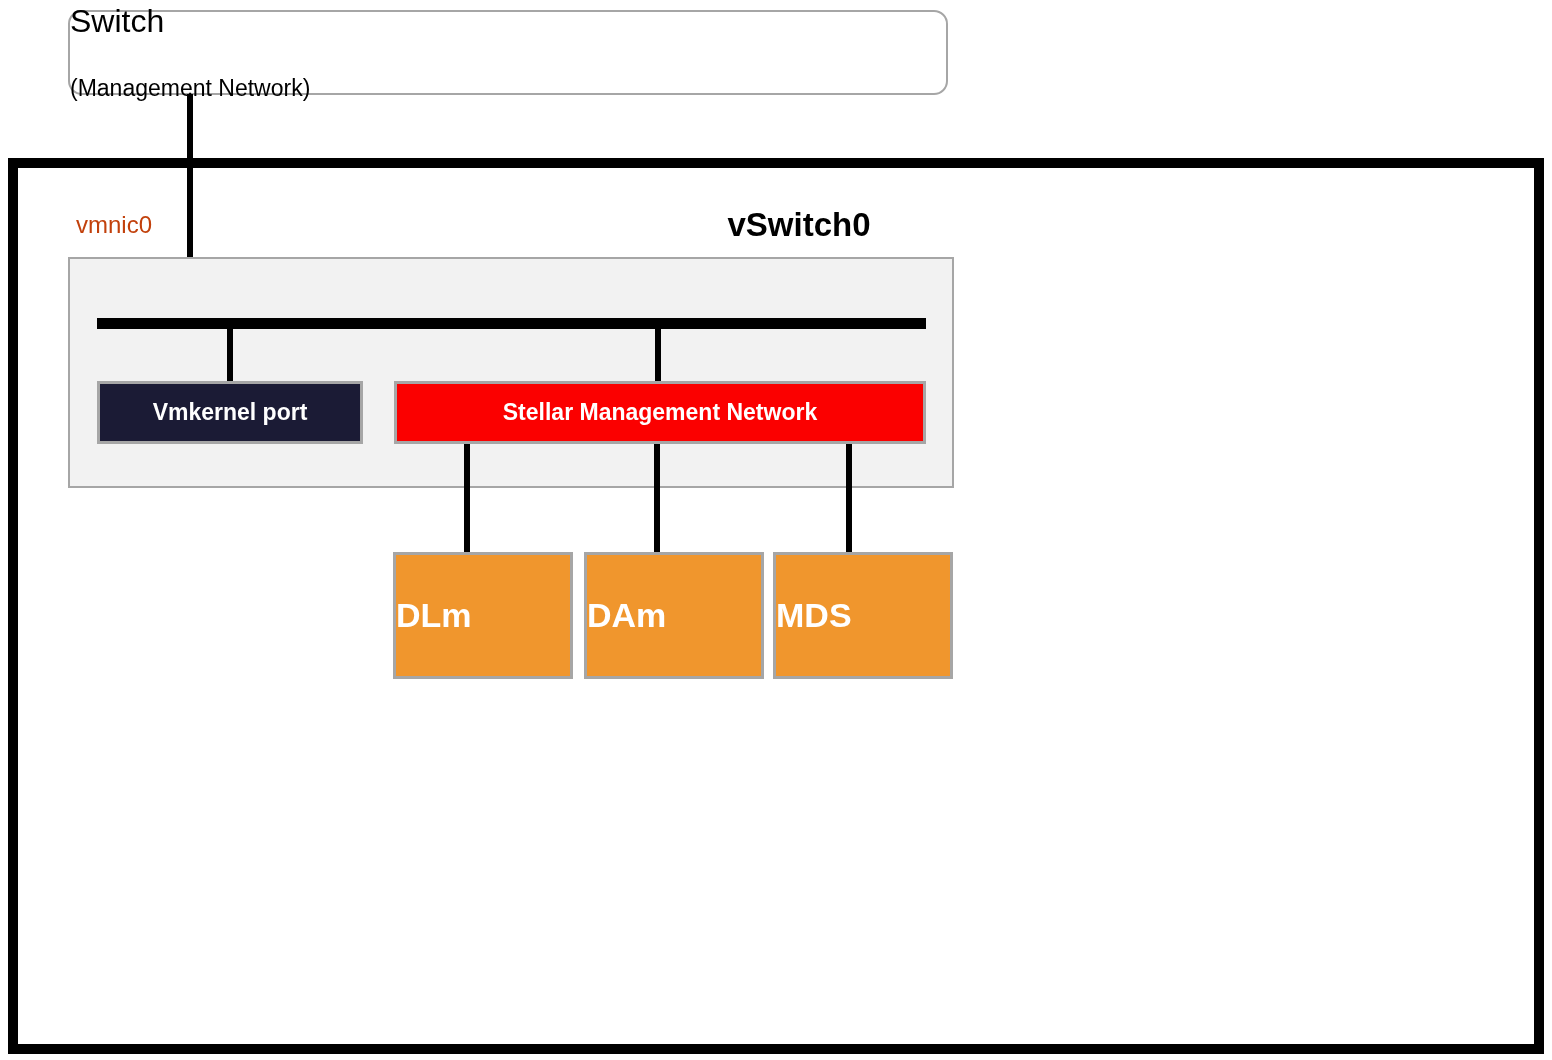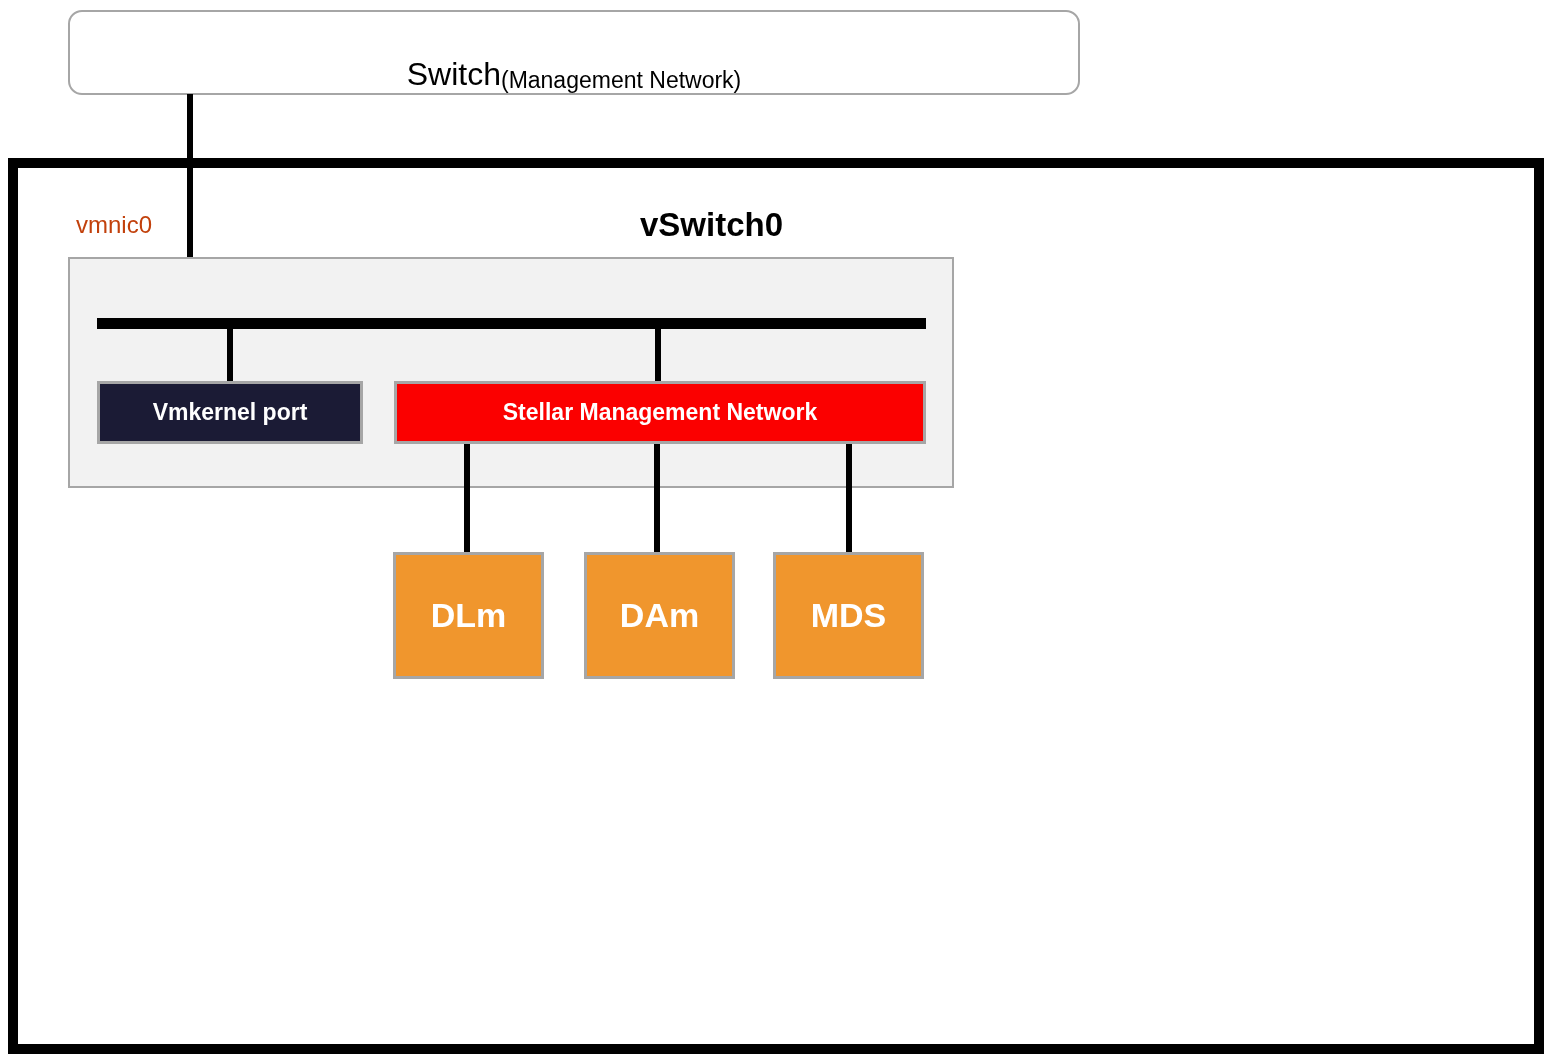--- a/index.html
+++ b/index.html
@@ -13,26 +13,26 @@
     width: 1552px;
     height: 1060px;
     background: #ffffff;
     overflow: hidden;
     color: #000000;
   }
   .abs { position: absolute; box-sizing: border-box; }
 
   
   .switch-node {
-    left: 68px; top: 10px; width: 1012px; height: 85px;
+    left: 68px; top: 10px; width: 880px; height: 85px;
     border: 2px solid #a6a6a6;
     border-radius: 14px;
     background: #ffffff;
-    display: flex; 
-    align-items: flex-end; justify-content: center;
+    display: flex; flex-direction: column;
+    align-items: flex-start; justify-content: center;
   }
   .switch-title  { font-size: 32px; line-height: 1.15; color: #000; }
   .switch-subtitle { font-size: 23px; line-height: 1.1; color: #000; margin-top: 36px; }
 
   
   .vline { background: #000000; width: 6px; }
   .uplink-line   { left: 187px; top: 94px;  height: 234px; }
   .conn-vmk      { left: 227px; top: 329px; height: 52px; }
   .conn-stellar  { left: 655px; top: 329px; height: 52px; }
   .conn-dlm      { left: 464px; top: 444px; height: 109px; }
@@ -45,21 +45,21 @@
     border: 10px solid #000000;
     background: transparent;
   }
 
   .vmnic-label {
     left: 76px; top: 211px;
     font-size: 24px; color: #c2410c;
   }
   .vswitch-title {
     left: 640px; top: 206px; width: 318px;
-    text-align: left;
+    text-align: center;
     font-size: 33px; font-weight: 700; color: #000;
   }
 
   
   .vswitch-panel {
     left: 68px; top: 257px; width: 886px; height: 231px;
     border: 2px solid #a6a6a6;
     background: #f2f2f2;
   }
 
@@ -73,23 +73,23 @@
     top: 381px; height: 63px;
     border: 3px solid #a6a6a6;
     display: flex; align-items: center; justify-content: center;
     color: #ffffff; font-weight: 700; font-size: 23px;
   }
   .vmkernel-box { left: 97px;  width: 266px; }
   .stellar-box  { left: 394px; width: 532px; }
 
   
   .vm-node {
-    top: 552px; width: 151px; height: 127px;
+    top: 552px; width: 180px; height: 127px;
     border: 3px solid #a6a6a6;
-    display: flex; align-items: center; justify-content: center;
+    display: flex; align-items: center; 
     color: #ffffff; font-weight: 700; font-size: 34px;
   }
   .vm-dlm { left: 393px; }
   .vm-dam { left: 584px; }
   .vm-mds { left: 773px; }
 </style>
 </head>
 <body>
 
 <div class="canvas">

